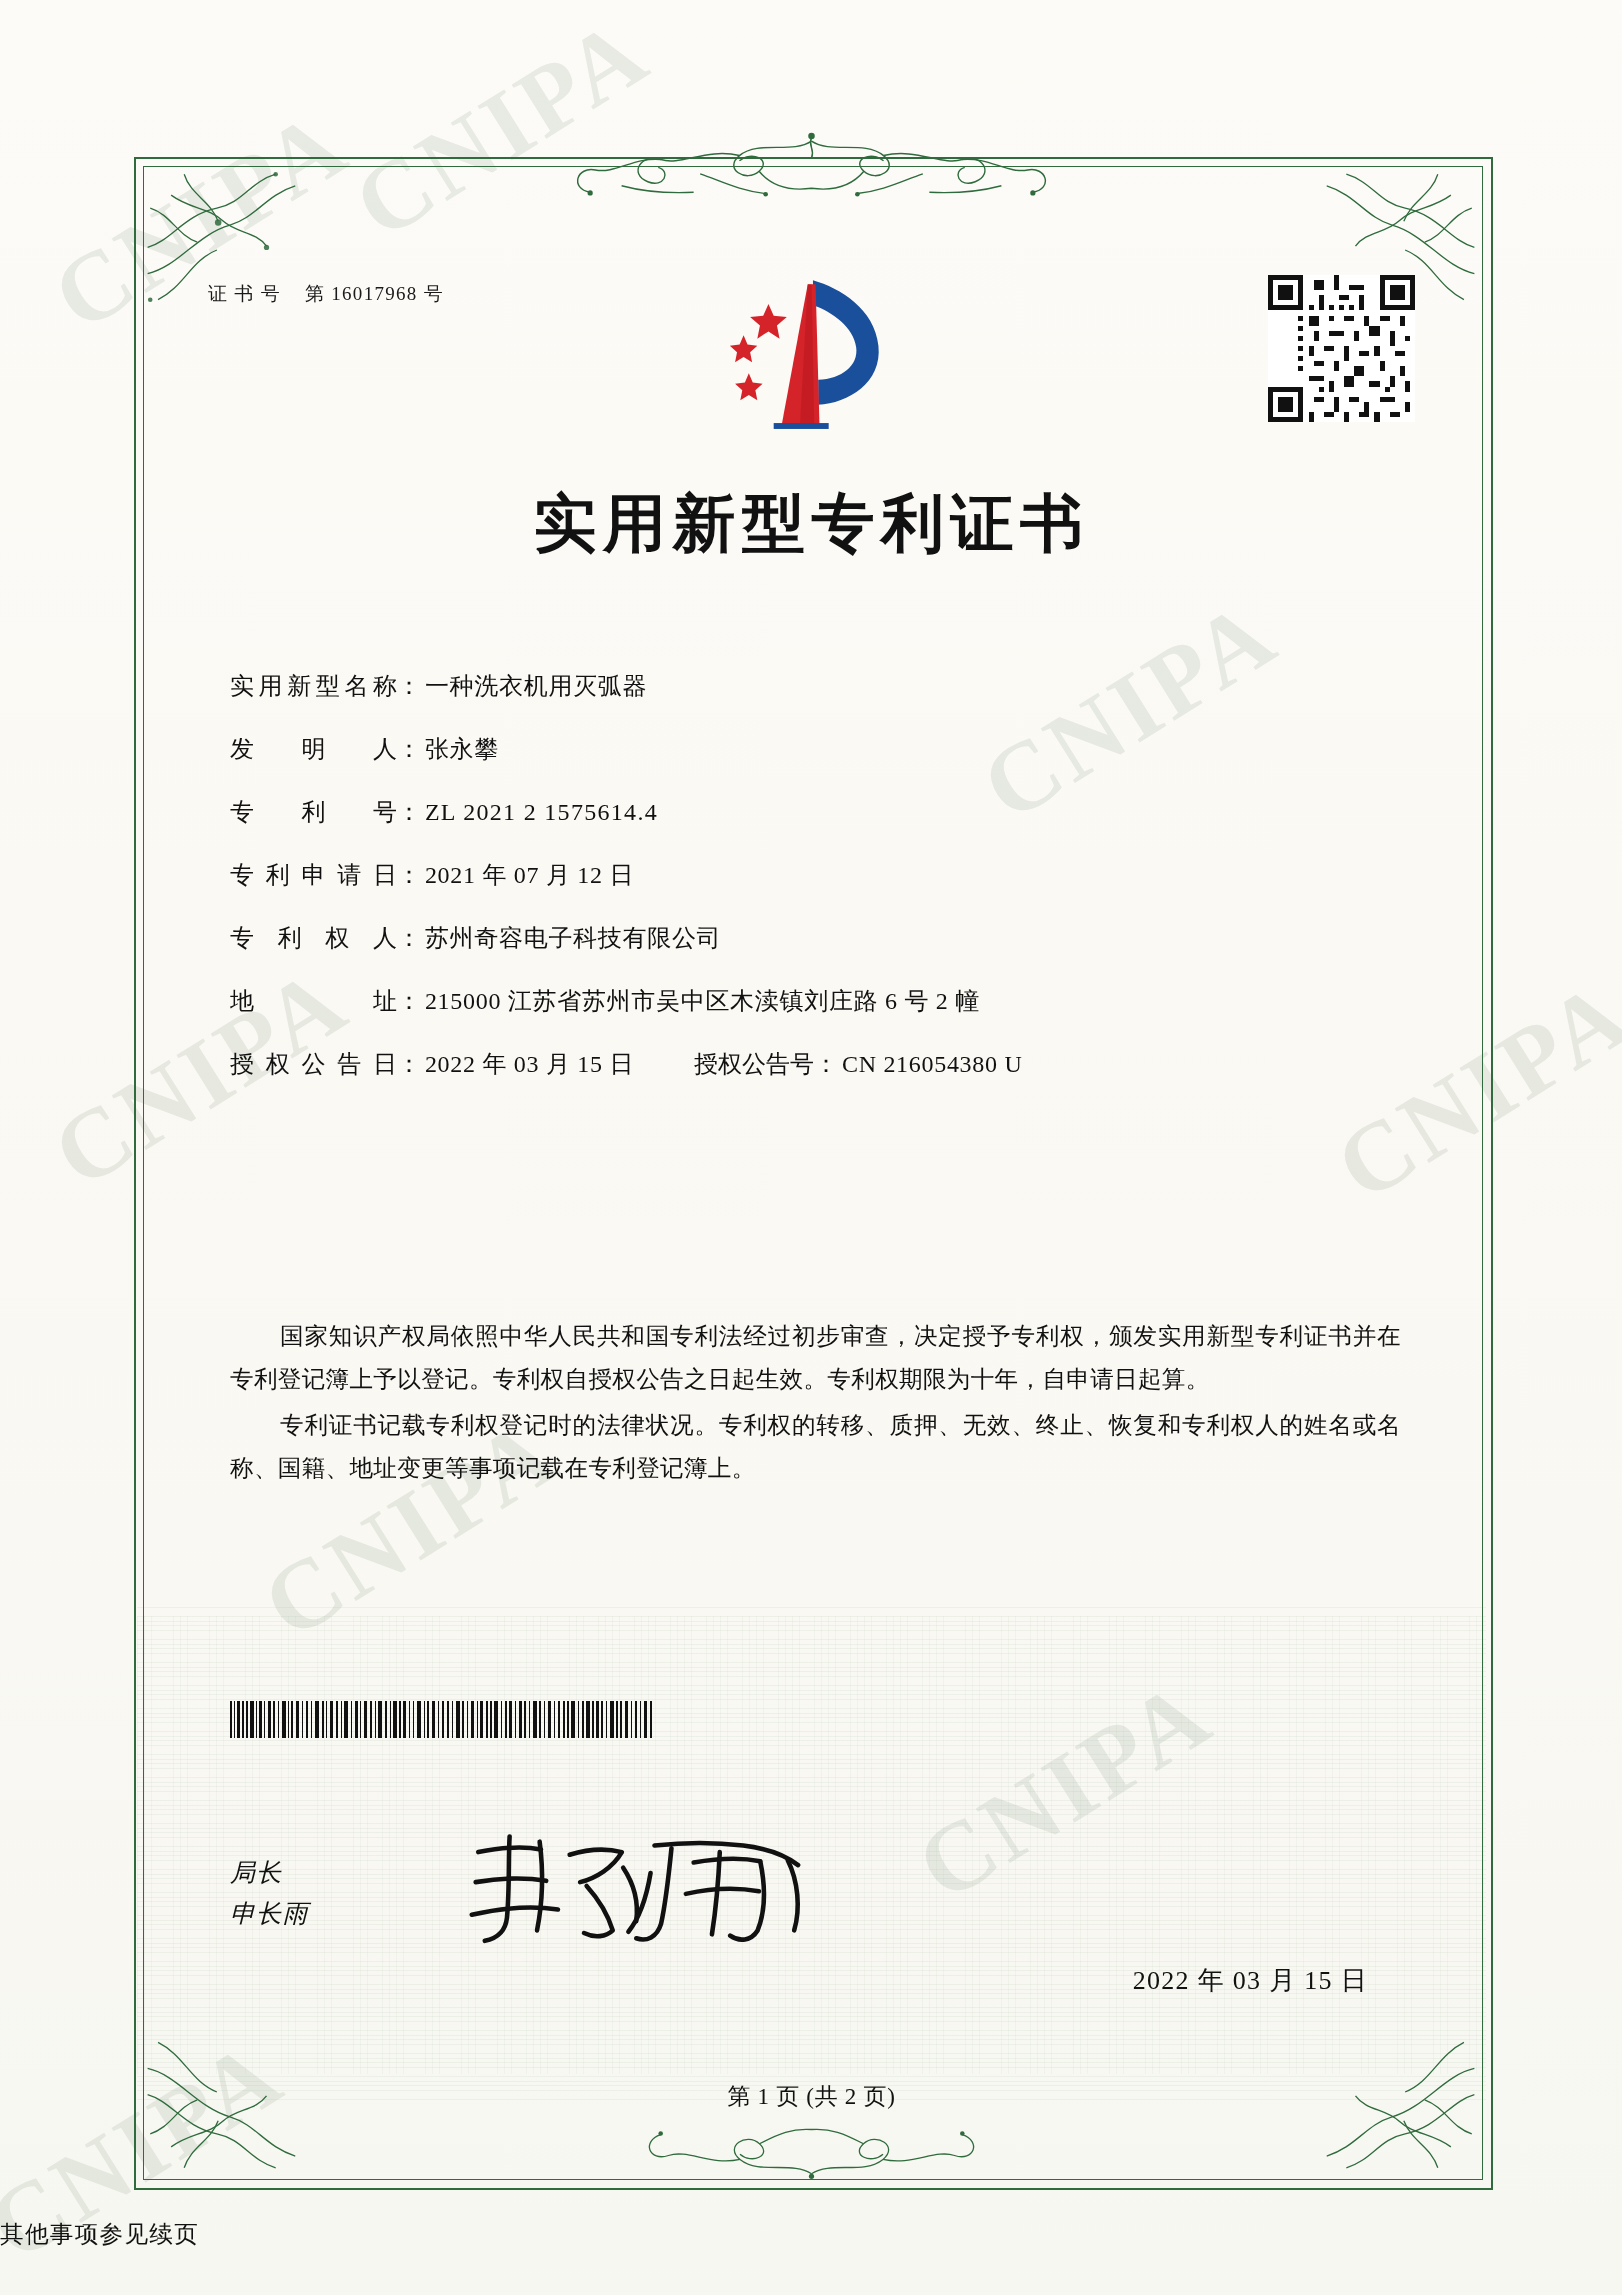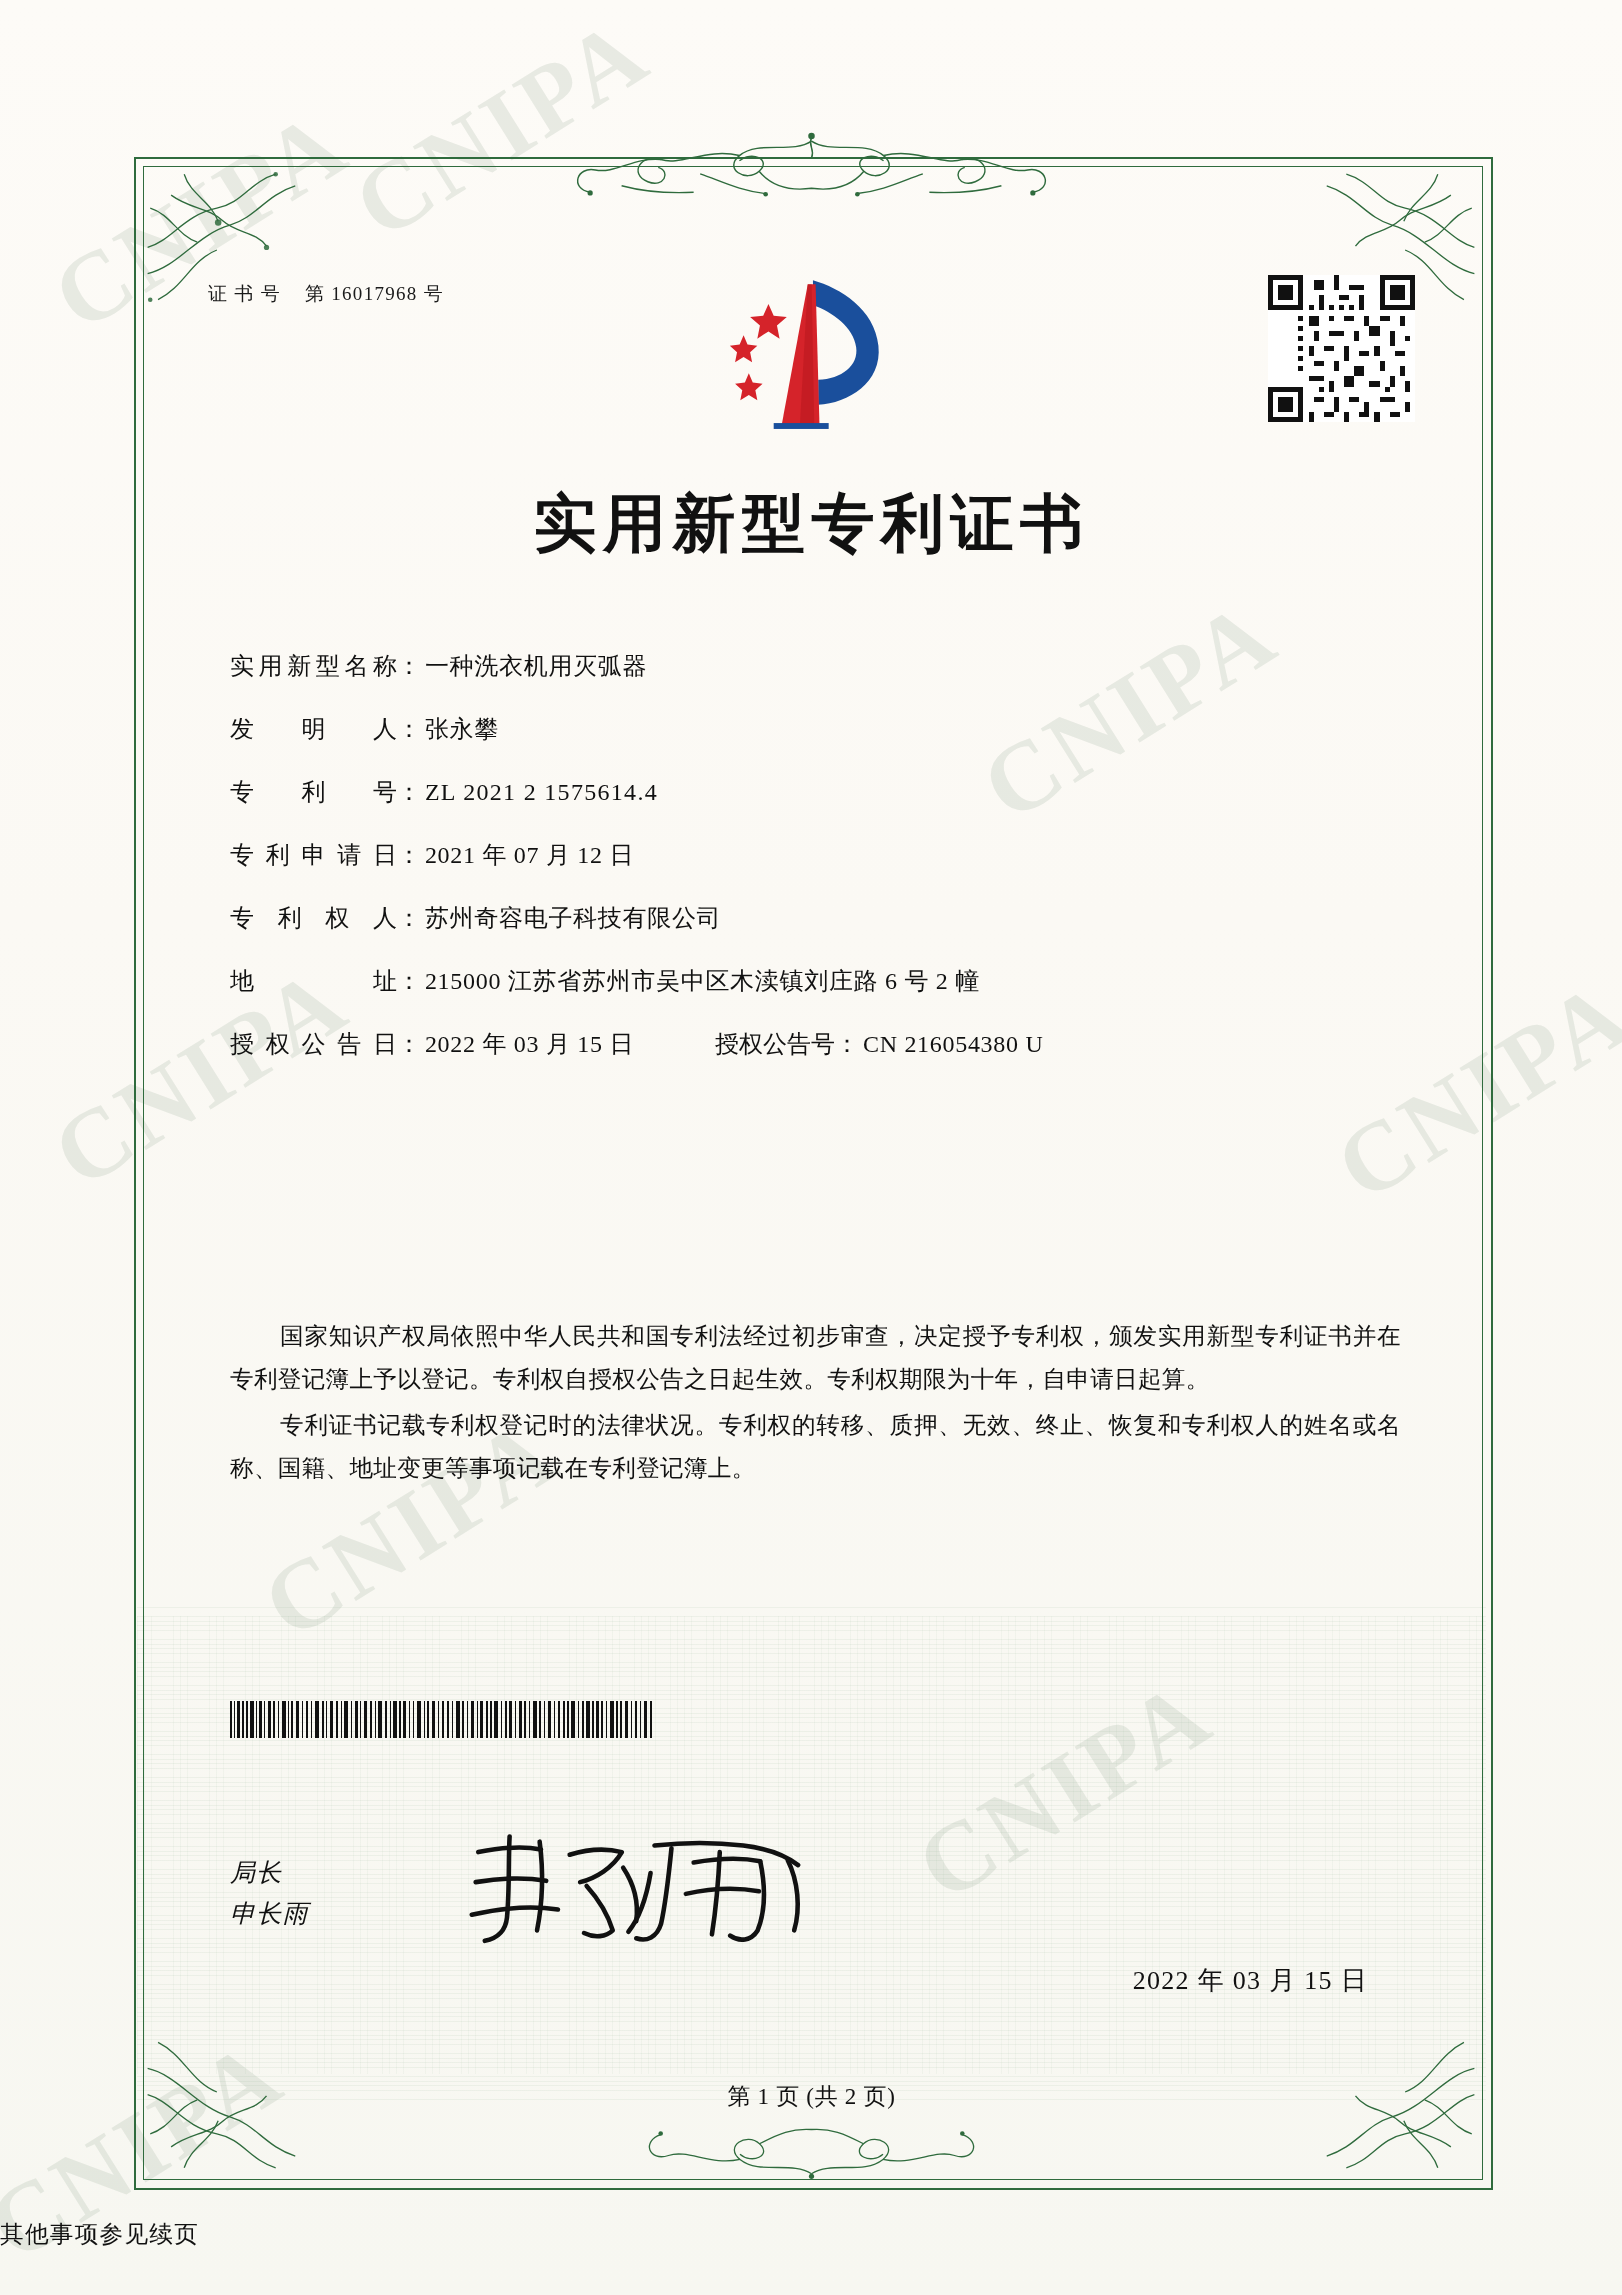--- a/index.html
+++ b/index.html
@@ -126,21 +126,21 @@
     font-weight: bold;
     letter-spacing: 6.5px;
     color: #111;
     font-family: Liberation Serif, serif;
   }
 
   
   .fields {
     position: absolute;
     left: 230px;
-    top: 654px;
+    top: 674px;
     width: 1178px;
     font-size: 24px;
     color: #111;
     line-height: 1;
   }
   .field-row {
     display: flex;
     align-items: baseline;
     margin-bottom: 39px;
     white-space: nowrap;
@@ -158,21 +158,21 @@
   .f-colon { margin: 0 3.9px 0 0; }
   .f-value { letter-spacing: 0.7px; }
   .f-value.mono-ish { letter-spacing: 1.3px; }
 
   .row-double {
     display: flex;
     align-items: baseline;
     white-space: nowrap;
     margin-bottom: 37px;
   }
-  .row-double .seg2 { margin-left: 81px; }
+  .row-double .seg2 { margin-left: 60px; }
 
   
   .paras {
     position: absolute;
     left: 230px;
     top: 1315px;
     width: 1171px;
     font-size: 23.6px;
     line-height: 43px;
     color: #111;

